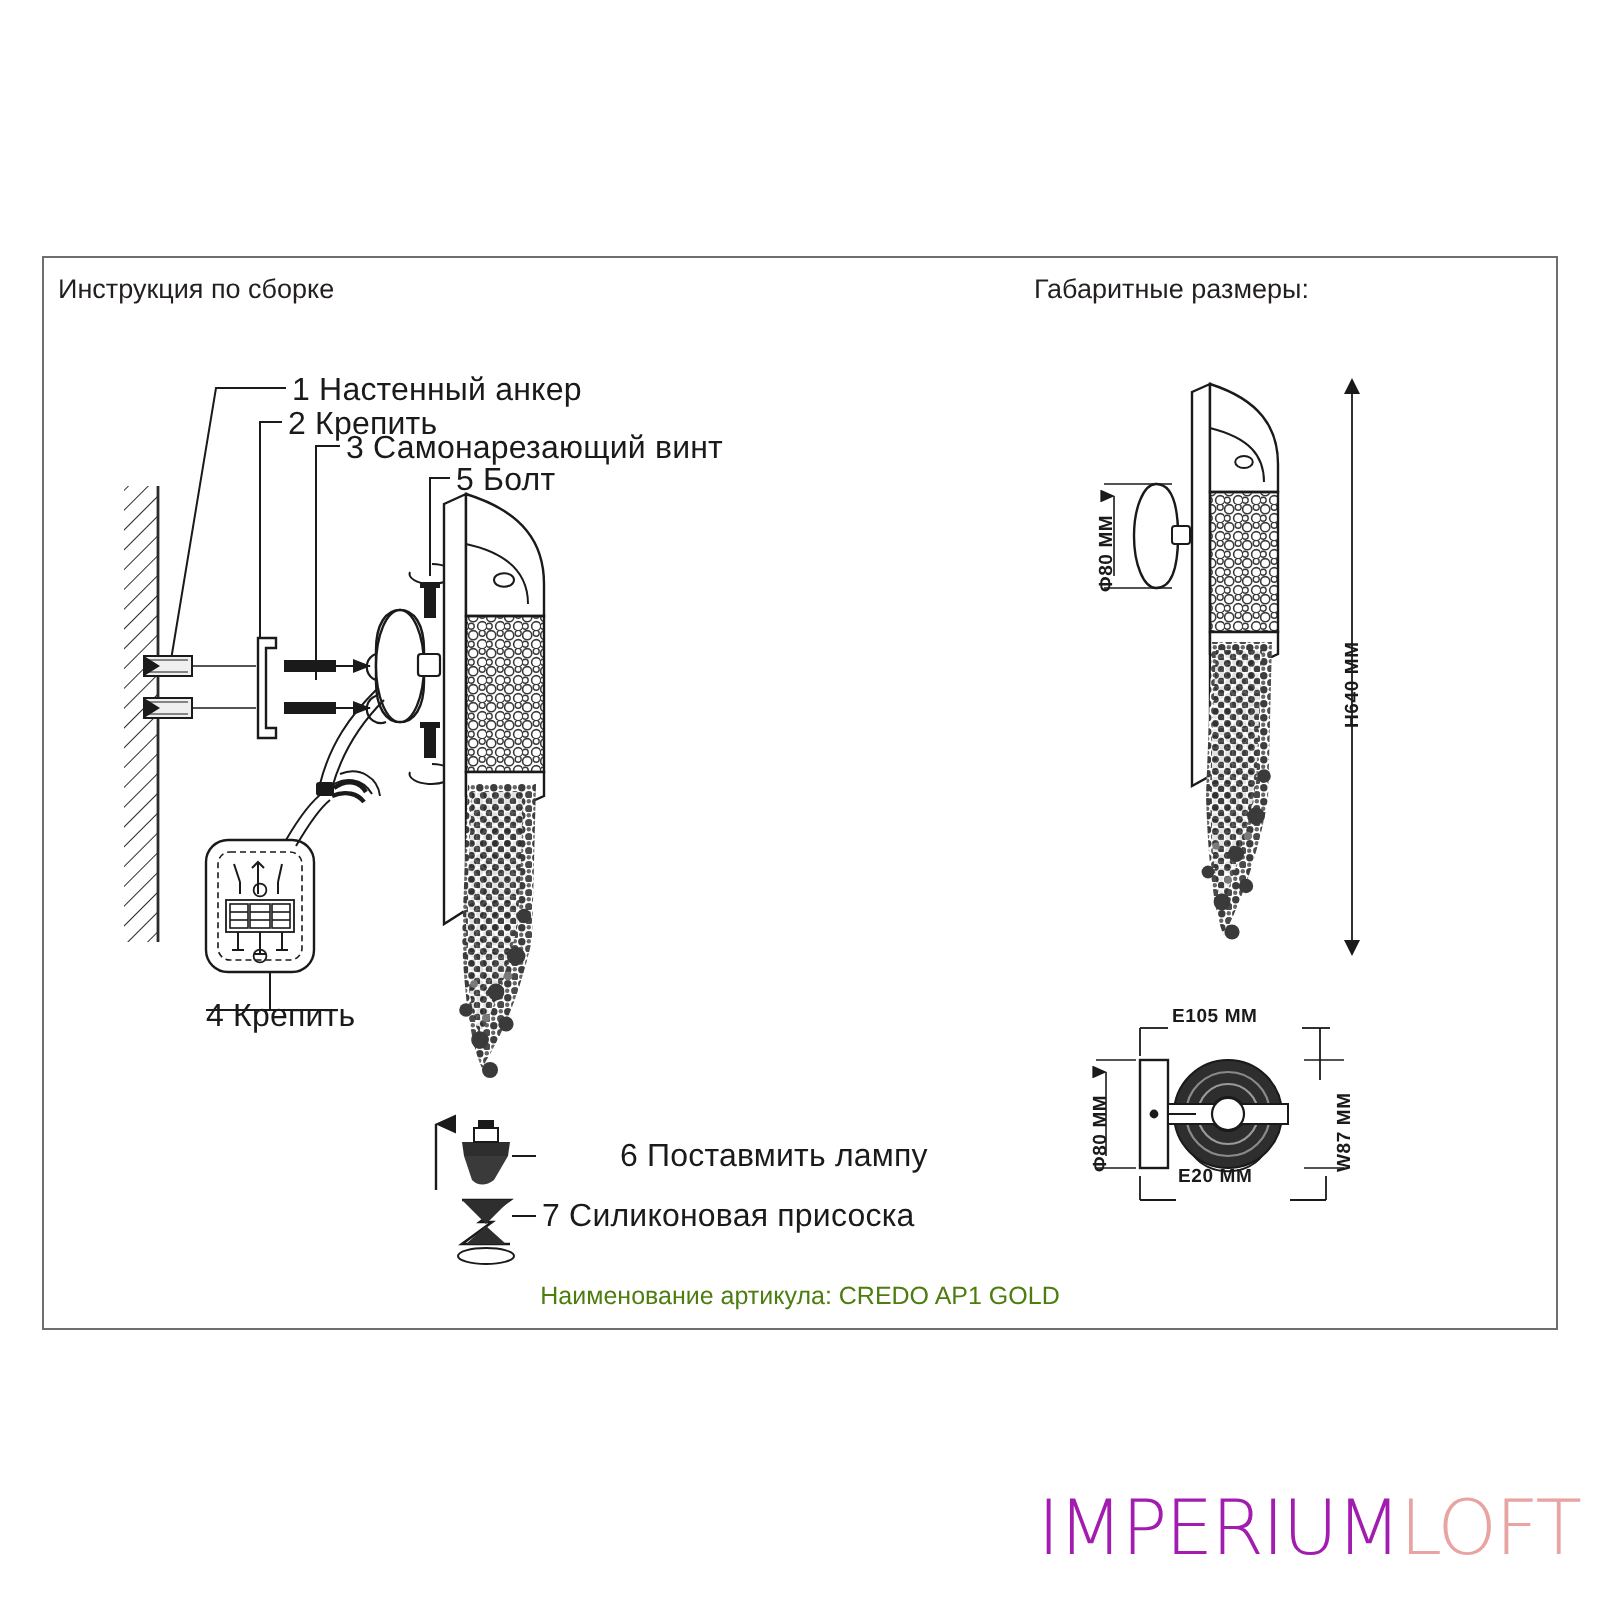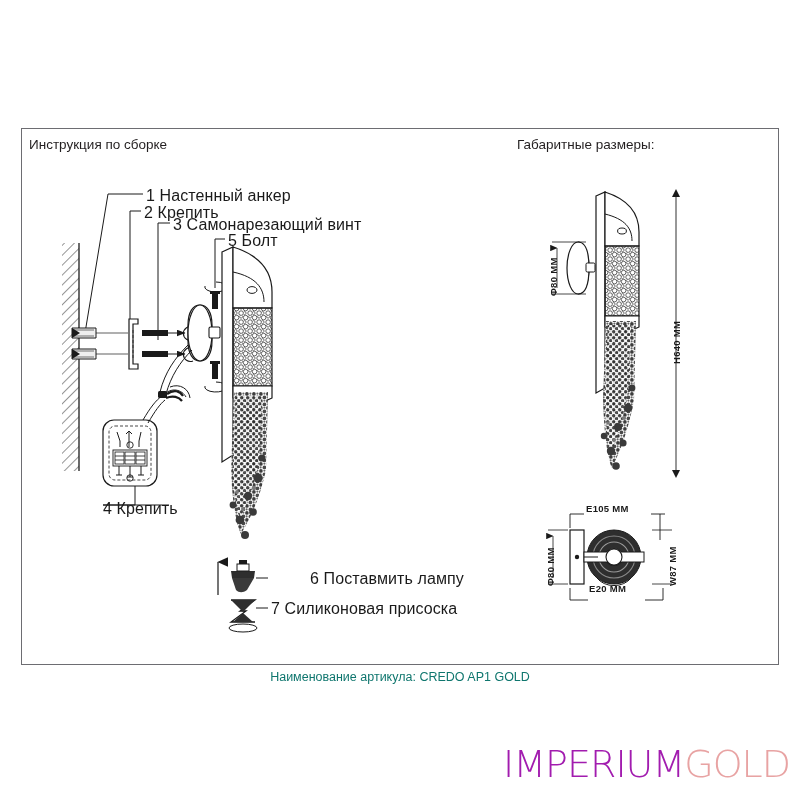--- a/index.html
+++ b/index.html
@@ -30,21 +30,21 @@
   .num{display:inline-block;min-width:9px;}
 
   .dim{
     position:absolute;font-size:9.5px;color:#1a1a1a;white-space:nowrap;
     letter-spacing:.3px;font-weight:600;
   }
   .vert{transform-origin:0 0;}
 
   #article{
     position:absolute;left:400px;top:641px;transform:translateX(-50%);
-    font-size:12.5px;color:#0f766e;white-space:nowrap;margin-top:29px;
+    font-size:12.5px;color:#4d7c0f;white-space:nowrap;
   }
 
   #logo{
     position:absolute;left:790px;top:742px;transform:translateX(-100%);
     font-size:38px;letter-spacing:-1px;white-space:nowrap;
     font-family:"DejaVu Sans", sans-serif;font-weight:300;
   }
   #logo .a{color:#a21caf;}
   #logo .b{color:#e8a3a3;}
 
@@ -385,16 +385,16 @@
   <div class="dim vert" style="left:671px;top:364px;transform:rotate(-90deg);">H640 MM</div>
 
   <div class="dim" style="left:586px;top:503px;">E105 MM</div>
   <div class="dim vert" style="left:545px;top:586px;transform:rotate(-90deg);">Φ80 MM</div>
   <div class="dim vert" style="left:667px;top:586px;transform:rotate(-90deg);">W87 MM</div>
   <div class="dim" style="left:589px;top:583px;">E20 MM</div>
 
   <div id="article">Наименование артикула: CREDO AP1 GOLD</div>
 
   <div id="logo">
-    <span class="a">IMPERIUM</span><span class="b">GOLD</span>
+    <span class="a">IMPERIUM</span><span class="b">LOFT</span>
   </div>
 
 </div>
 
 </body></html>

